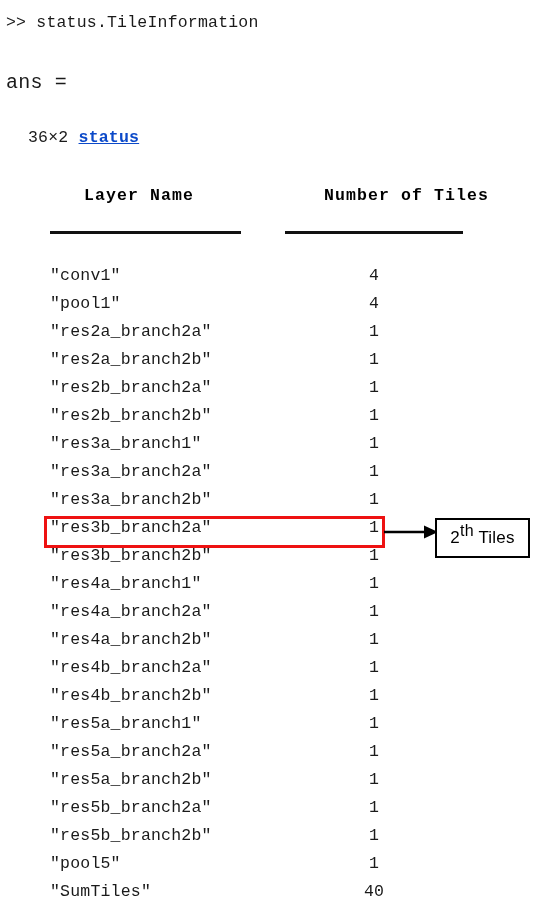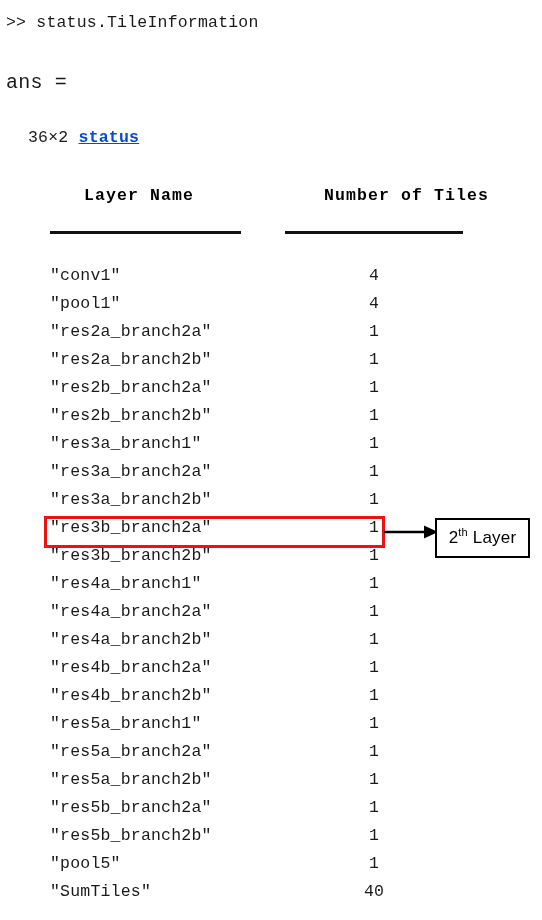--- a/index.html
+++ b/index.html
@@ -146,21 +146,21 @@
     background: #fff;
     display: flex;
     align-items: center;
     justify-content: center;
     font-family: "Liberation Sans", sans-serif;
     font-size: 17px;
     color: #000;
     letter-spacing: 0.2px;
   }
   .callout-box sup {
-    font-size: 11px;
+    font-size: 16px;
     vertical-align: super;
     line-height: 0;
   }
 </style>
 </head>
 <body>
 
 <div class="console">
 
   <div class="prompt-line">&gt;&gt; status.TileInformation</div>
@@ -272,16 +272,16 @@
     </div>
 
   <div class="highlight-box"></div>
 
   <svg class="callout-arrow" viewBox="0 0 54 16">
     <line x1="0" y1="8" x2="42" y2="8" stroke="#000" stroke-width="2.6"></line>
     <polygon points="40,1.5 54,8 40,14.5" fill="#000"></polygon>
   </svg>
 
   <div class="callout-box">
-    <span><span>2</span><sup>th</sup><span> </span><span>Layer</span></span>
+    <span><span>2</span><sup>th</sup><span> </span><span>Tiles</span></span>
   </div>
 
 </div>
 
 </body></html>

